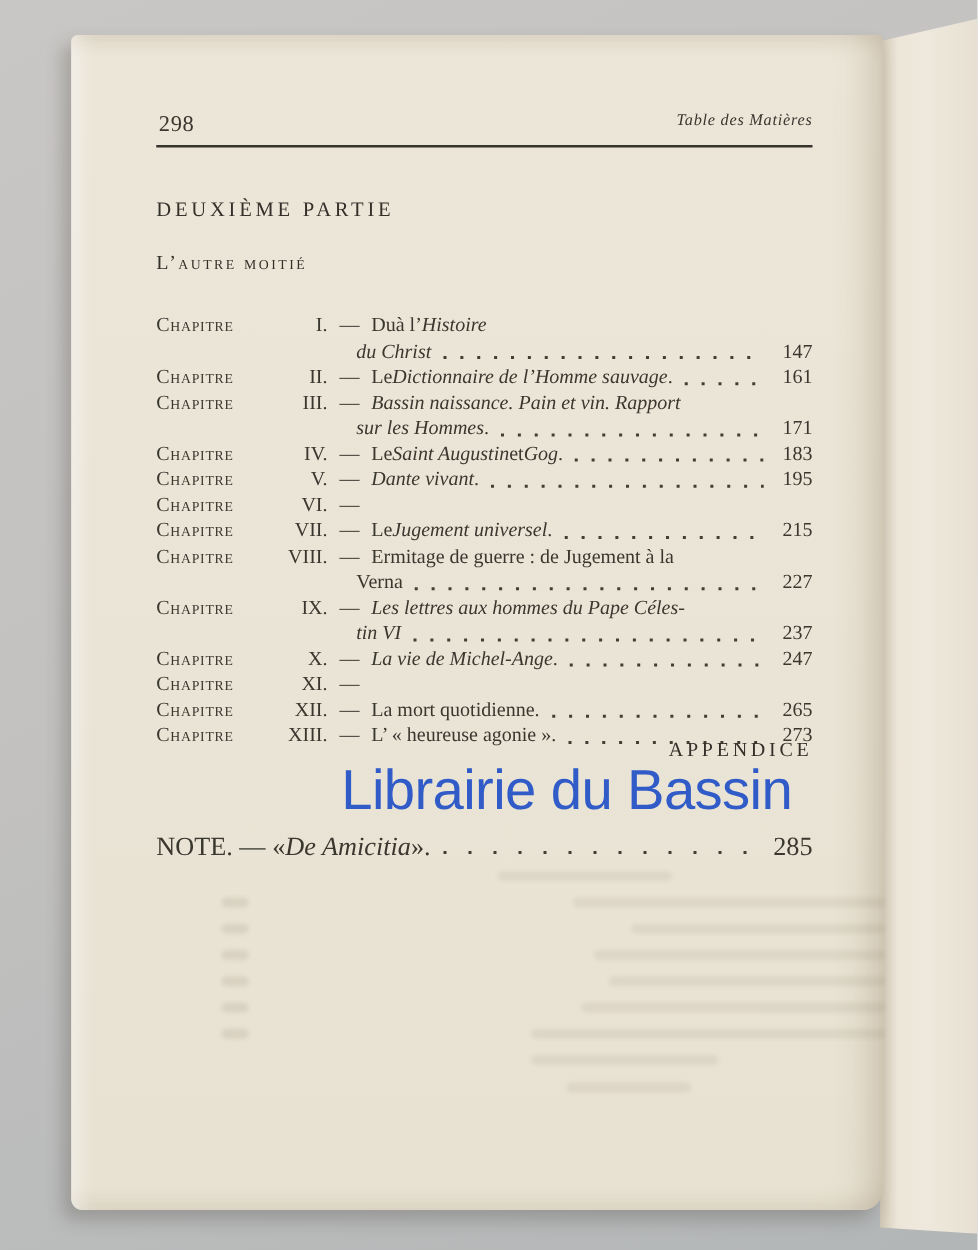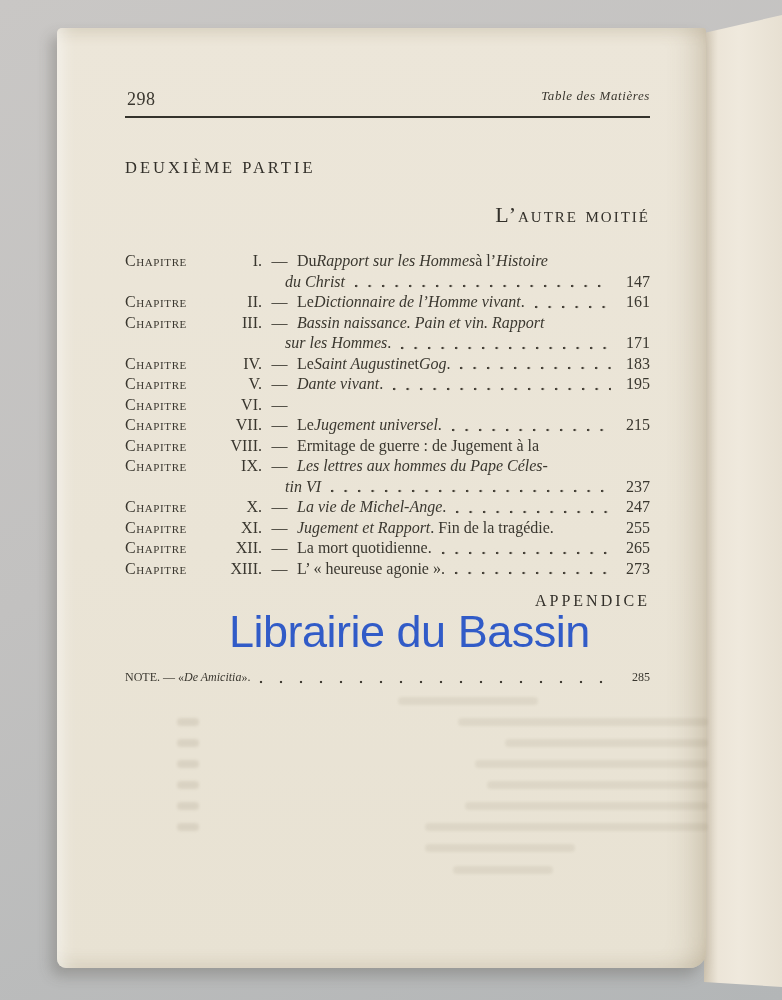--- a/index.html
+++ b/index.html
@@ -32,22 +32,22 @@
   .content{position:absolute;left:68px;top:0;width:525px;height:100%;color:#3a372f;font-size:16px;}
 
   
   .page-head{position:absolute;top:60px;left:0;right:0;height:28px;border-bottom:2px solid #35332c;}
   .folio{position:absolute;left:2px;top:1px;font-size:18px;letter-spacing:.5px;}
   .running-title{text-align:right;font-style:italic;font-size:13px;letter-spacing:.6px;}
 
   
   .part-heading{position:absolute;top:130px;left:0;right:0;text-align:left;
     font-size:16.5px;letter-spacing:3px;color:#33302a;}
-  .part-sub{position:absolute;top:174px;left:0;right:0;text-align:right;
-    font-variant:small-caps;font-size:22px;letter-spacing:2px;color:#33302a;}
+  .part-sub{position:absolute;top:174px;left:0;right:0;text-align:left;
+    font-variant:small-caps;font-size:16px;letter-spacing:2px;color:#33302a;}
   .appendix-heading{position:absolute;top:564px;left:0;right:0;text-align:right;
     font-size:16px;letter-spacing:3px;color:#33302a;}
 
   
   .toc{position:absolute;top:223px;left:0;right:0;}
   .toc-row{display:flex;height:20.5px;line-height:20.5px;white-space:nowrap;align-items:baseline;}
   .c-label{width:71px;font-variant:small-caps;letter-spacing:.6px;}
   .c-num{width:66px;text-align:right;}
   .c-dash{width:35px;text-align:center;}
   .c-indent{width:160px;}
@@ -55,21 +55,21 @@
   .it{font-style:italic;}
   .leader{flex:1;align-self:flex-end;height:4px;margin:0 5px 4px 9px;
     background-image:radial-gradient(circle at 2px 2px,rgba(58,53,44,.95) 1.25px,rgba(0,0,0,0) 1.6px);
     background-size:13.5px 4px;background-repeat:repeat-x;}
   .leader.plain{background:none;}
   .leader.wide{background-size:20px 4px;}
   .pg{min-width:34px;text-align:right;}
 
   
   .note-row{position:absolute;top:639px;left:0;right:0;display:flex;align-items:flex-start;
-    height:21px;line-height:21px;white-space:nowrap;font-size:12px;}
+    height:21px;line-height:21px;white-space:nowrap;font-size:21px;}
 
   
   .watermark{
     position:absolute;left:172px;top:578px;z-index:5;white-space:nowrap;
     font-family:"Liberation Sans","DejaVu Sans",sans-serif;
     font-size:45px;letter-spacing:-.5px;font-weight:400;
     opacity:.92;mix-blend-mode:multiply;
   }
 
   
@@ -96,40 +96,39 @@
       <div class="part-heading">DEUXIÈME PARTIE</div>
       <div class="part-sub">L’autre moitié</div>
 
       <div class="toc">
           <div class="toc-row">
             <span class="c-label">Chapitre</span>
             <span class="c-num">I.</span>
             <span class="c-dash">—</span>
             <span class="c-text">
               <span>Du </span>
-              <span class="it">Rapport sur les Hommes</span>
               <span> à l’</span>
               <span class="it">Histoire</span>
             </span>
           </div>
           <div class="toc-row cont">
             <span class="c-indent"></span>
             <span class="c-text">
               <span class="it">du Christ</span>
               <span class="leader"></span>
               <span class="pg">147</span>
             </span>
           </div>
           <div class="toc-row">
             <span class="c-label">Chapitre</span>
             <span class="c-num">II.</span>
             <span class="c-dash">—</span>
             <span class="c-text">
               <span>Le </span>
-              <span class="it">Dictionnaire de l’Homme vivant</span>
+              <span class="it">Dictionnaire de l’Homme sauvage</span>
               <span>.</span>
               <span class="leader"></span>
               <span class="pg">161</span>
             </span>
           </div>
           <div class="toc-row">
             <span class="c-label">Chapitre</span>
             <span class="c-num">III.</span>
             <span class="c-dash">—</span>
             <span class="c-text">
@@ -188,20 +187,28 @@
             </span>
           </div>
           <div class="toc-row">
             <span class="c-label">Chapitre</span>
             <span class="c-num">VIII.</span>
             <span class="c-dash">—</span>
             <span class="c-text">
               <span>Ermitage de guerre : de Jugement à la</span>
             </span>
           </div>
+          <div class="toc-row cont">
+            <span class="c-indent"></span>
+            <span class="c-text">
+              <span>Verna</span>
+              <span class="leader"></span>
+              <span class="pg">227</span>
+            </span>
+          </div>
           <div class="toc-row">
             <span class="c-label">Chapitre</span>
             <span class="c-num">IX.</span>
             <span class="c-dash">—</span>
             <span class="c-text">
               <span class="it">Les lettres aux hommes du Pape Céles-</span>
             </span>
           </div>
           <div class="toc-row cont">
             <span class="c-indent"></span>
@@ -219,26 +226,20 @@
               <span class="it">La vie de Michel-Ange</span>
               <span>.</span>
               <span class="leader"></span>
               <span class="pg">247</span>
             </span>
           </div>
           <div class="toc-row">
             <span class="c-label">Chapitre</span>
             <span class="c-num">XI.</span>
             <span class="c-dash">—</span>
-            <span class="c-text">
-              <span class="it">Jugement et Rapport</span>
-              <span>. Fin de la tragédie.</span>
-              <span class="leader plain"></span>
-              <span class="pg">255</span>
-            </span>
           </div>
           <div class="toc-row">
             <span class="c-label">Chapitre</span>
             <span class="c-num">XII.</span>
             <span class="c-dash">—</span>
             <span class="c-text">
               <span>La mort quotidienne.</span>
               <span class="leader"></span>
               <span class="pg">265</span>
             </span>
@@ -277,16 +278,16 @@
           <div class="ghost-num" style="top: 753px; left: 52px;"></div>
           <div class="ghost-line" style="top: 774px; left: 340px; width: 243px;"></div>
           <div class="ghost-num" style="top: 774px; left: 52px;"></div>
           <div class="ghost-line" style="top: 795px; left: 300px; width: 283px;"></div>
           <div class="ghost-num" style="top: 795px; left: 52px;"></div>
           <div class="ghost-line" style="top: 816px; left: 300px; width: 150px;"></div>
           <div class="ghost-line" style="top: 838px; left: 328px; width: 100px;"></div>
         </div>
     </div>
 
-    <div class="watermark" style="color: rgb(35, 89, 238);">Librairie du Bassin</div>
+    <div class="watermark" style="color: rgb(35, 89, 238); margin-left: 44px;">Librairie du Bassin</div>
   </div>
 
 </div>
 
 </body></html>

